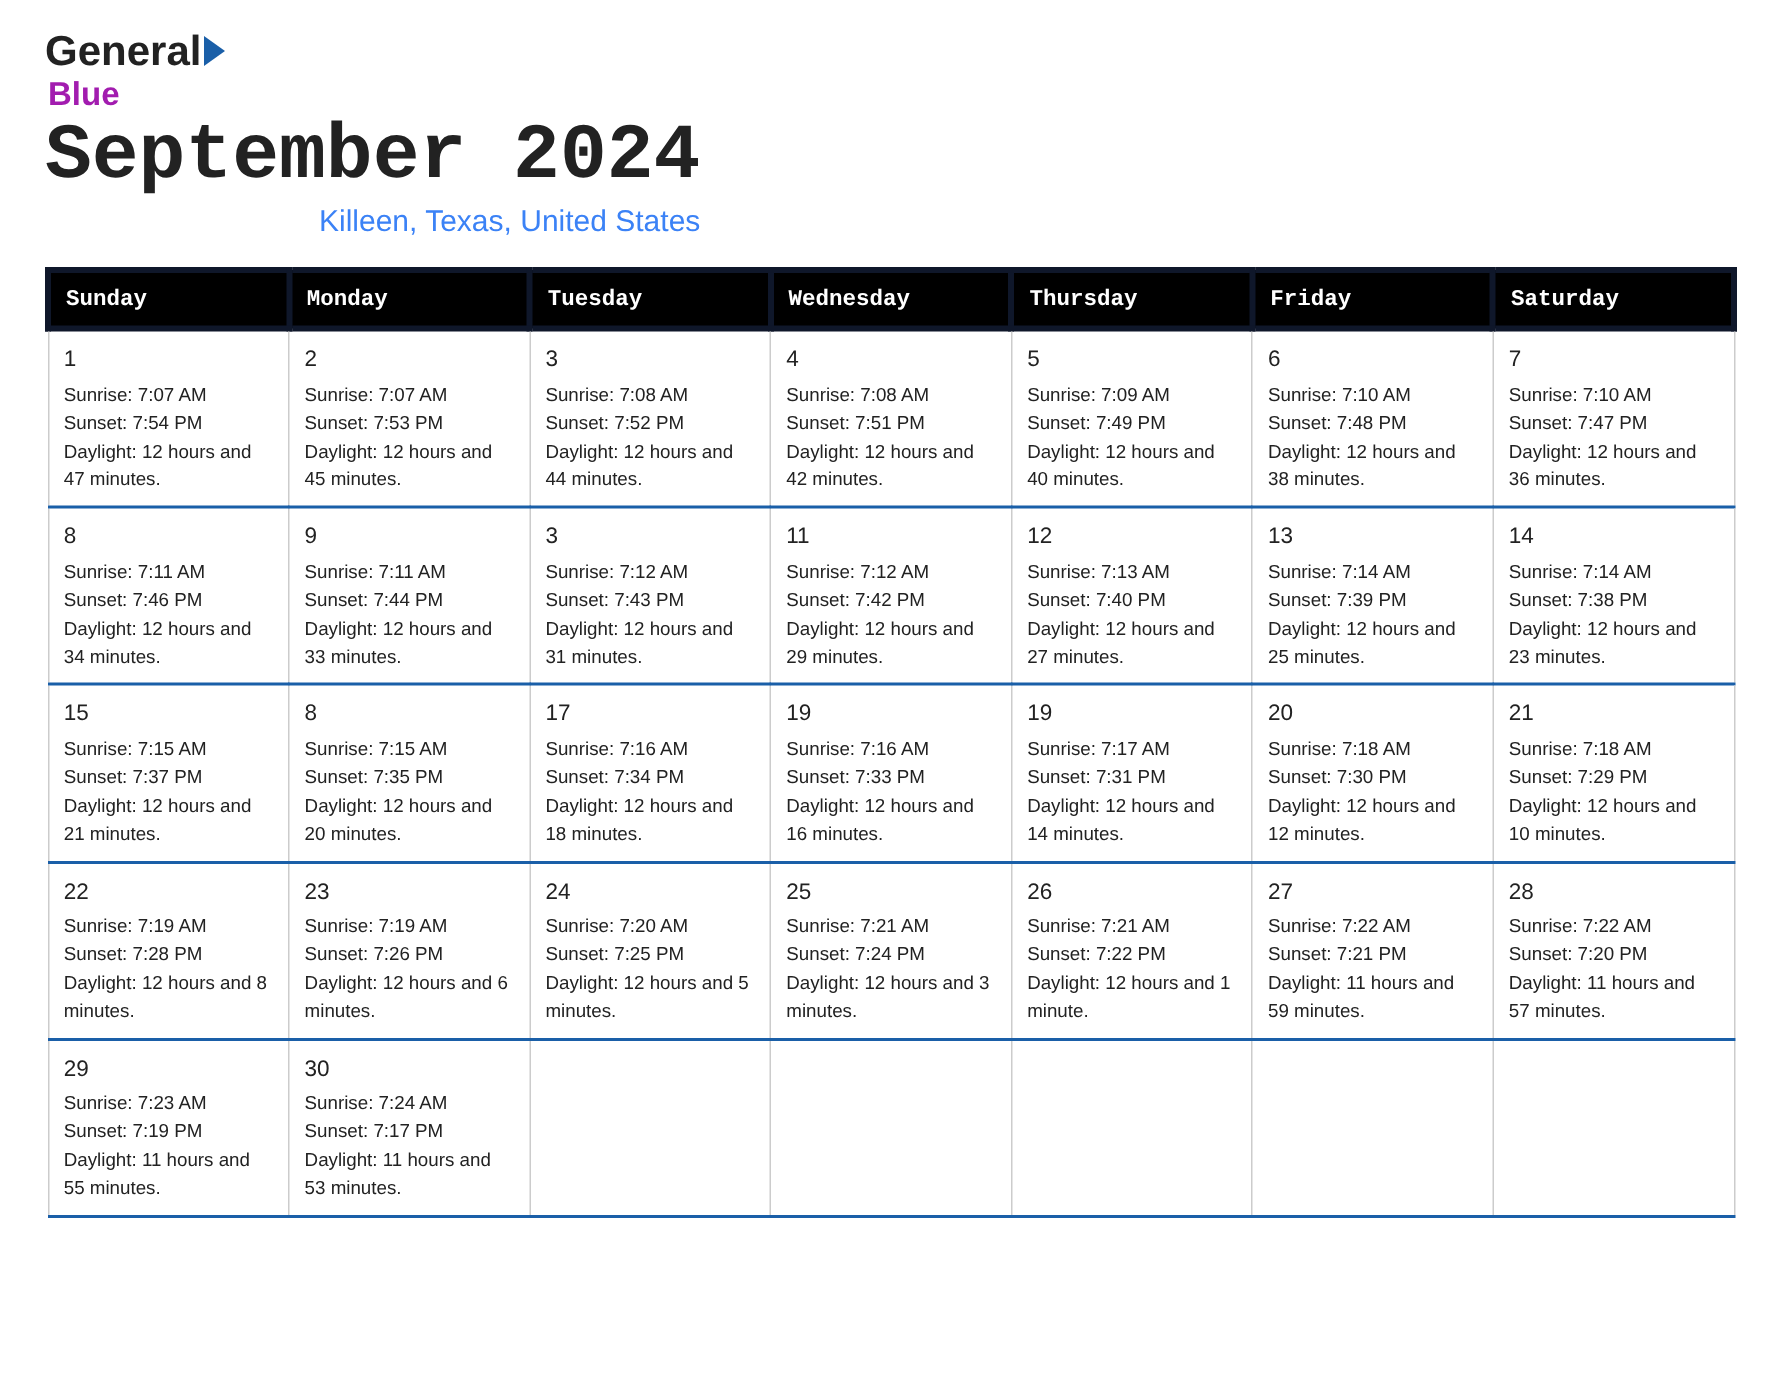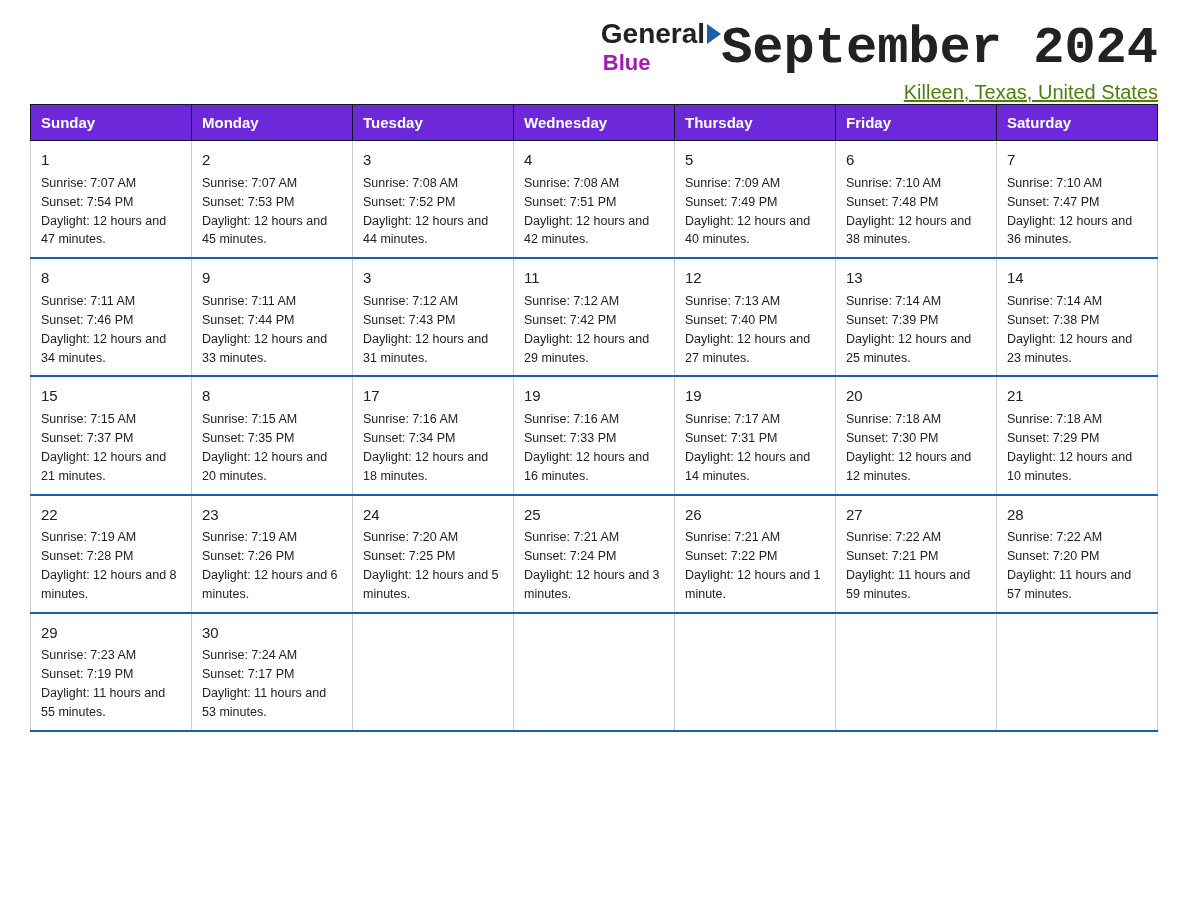--- a/index.html
+++ b/index.html
@@ -8,20 +8,22 @@
       background: #fff;
       color: #222;
       width: 1188px;
       min-height: 918px;
       padding: 20px 30px 30px 30px;
     }
     .header {
       display: flex;
       justify-content: flex-end;
       align-items: flex-start;
+      margin-bottom: 18px;
+      flex-direction: column;
     }
     .logo {
       display: flex;
       flex-direction: column;
       align-items: flex-start;
     }
     .logo-text-general {
       font-size: 28px;
       font-weight: bold;
       color: #222;
@@ -51,37 +53,37 @@
     }
     .title-month {
       font-size: 52px;
       font-weight: bold;
       color: #222;
       line-height: 1.1;
       font-family: Liberation Mono, monospace;
     }
     .title-location {
       font-size: 20px;
-      color: #4d7c0f;
+      color: #3b82f6;
       margin-top: 4px;
-      text-decoration: underline;
     }
     table {
       width: 100%;
       border-collapse: collapse;
       table-layout: fixed;
     }
     thead th {
-      background-color: #6d28d9;
+      background-color: #000000;
       color: #fff;
       font-size: 15px;
       font-weight: bold;
       padding: 9px 10px;
       text-align: left;
-      border: 1px solid #0f172a;
+      border: 4px solid #0f172a;
+      font-family: Liberation Mono, monospace;
     }
     tbody td {
       vertical-align: top;
       padding: 8px 10px;
       font-size: 13px;
       color: #222;
       border: 1px solid #ccc;
       min-height: 90px;
       line-height: 1.45;
     }

